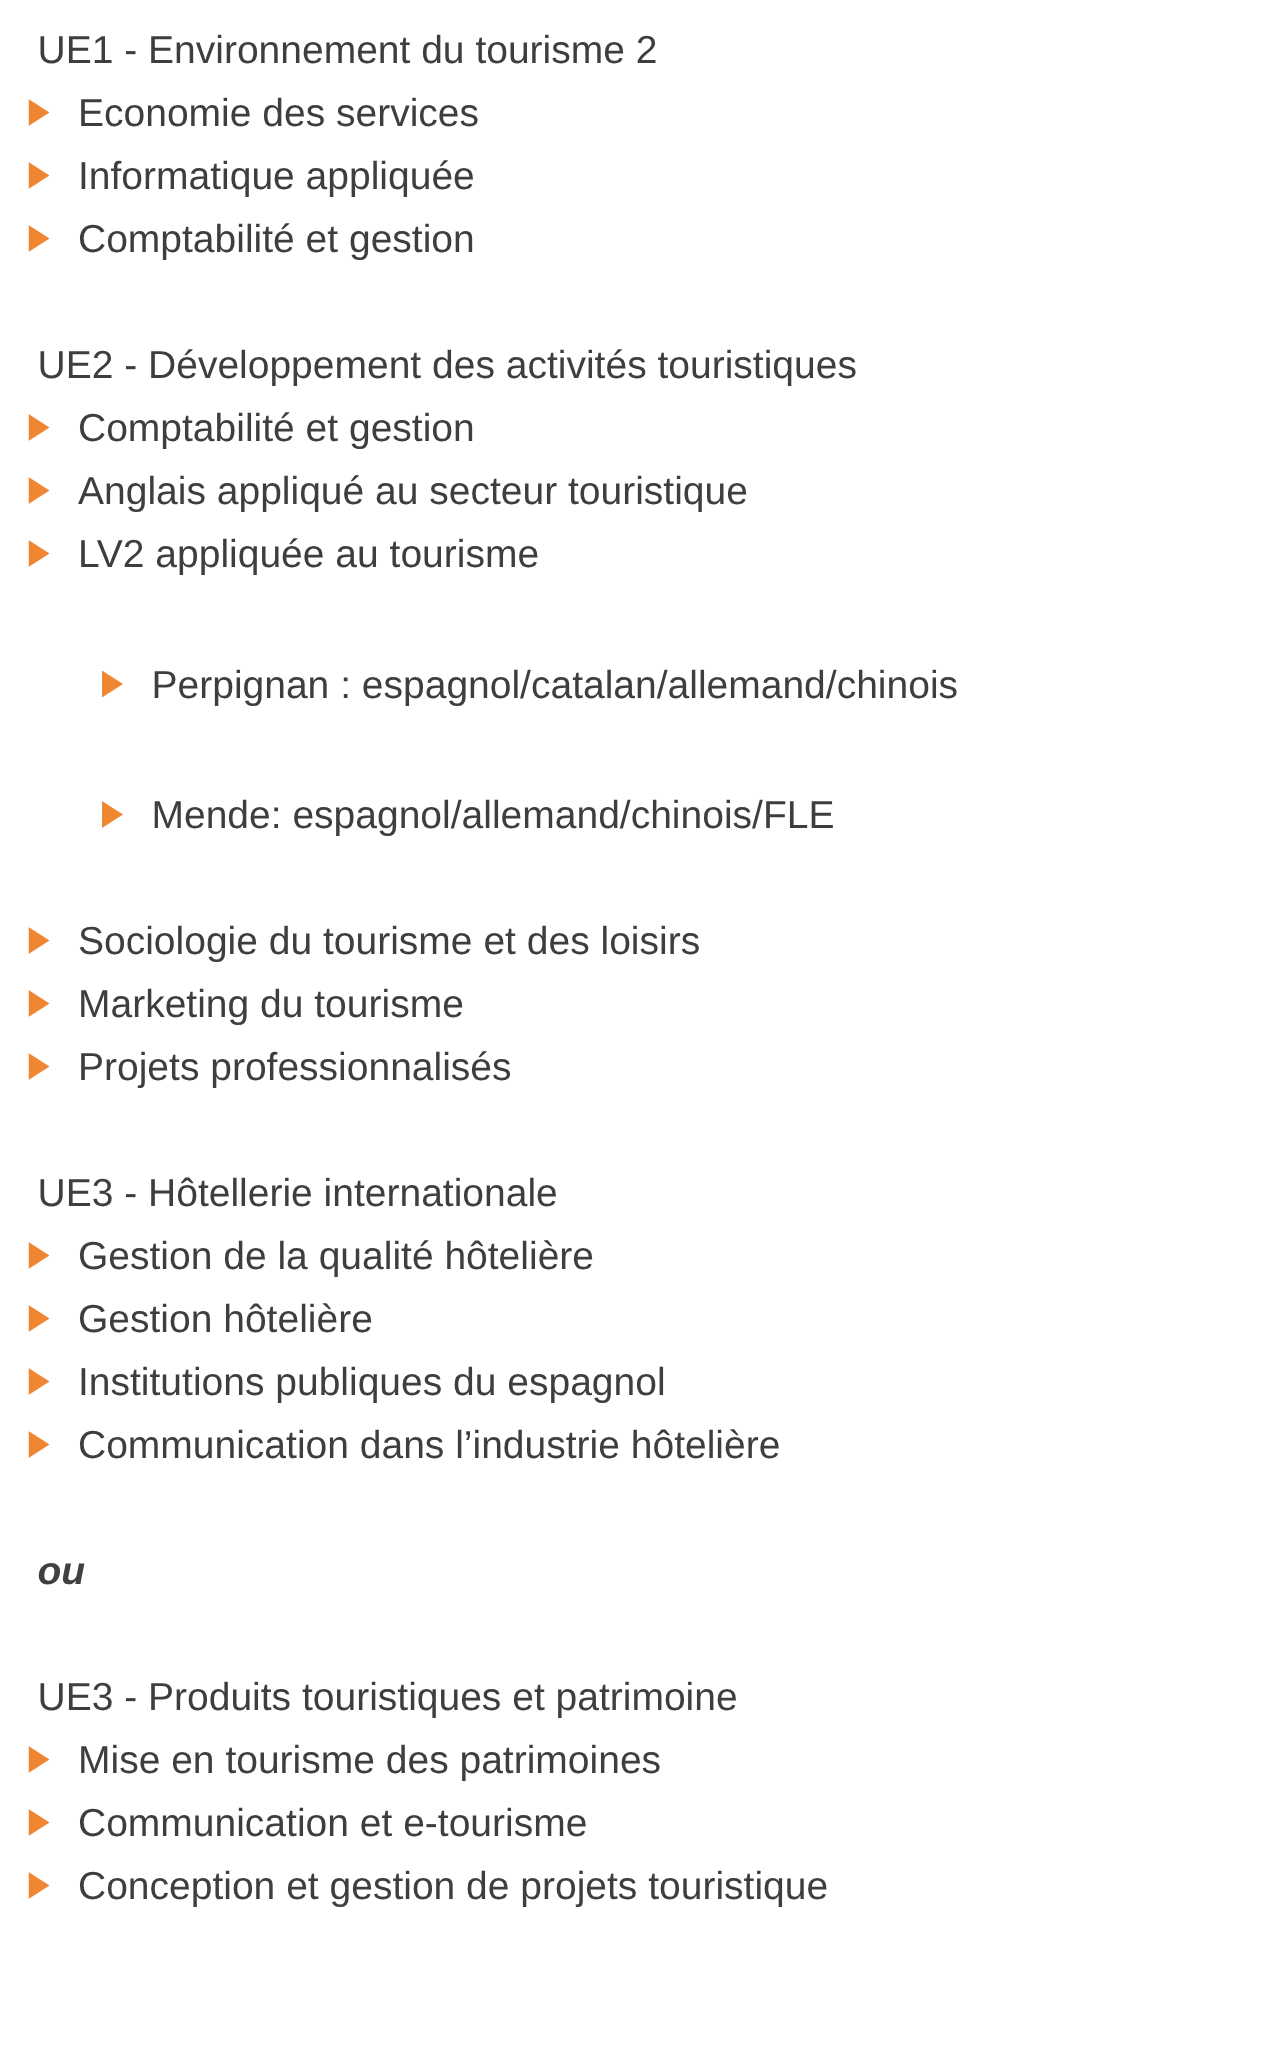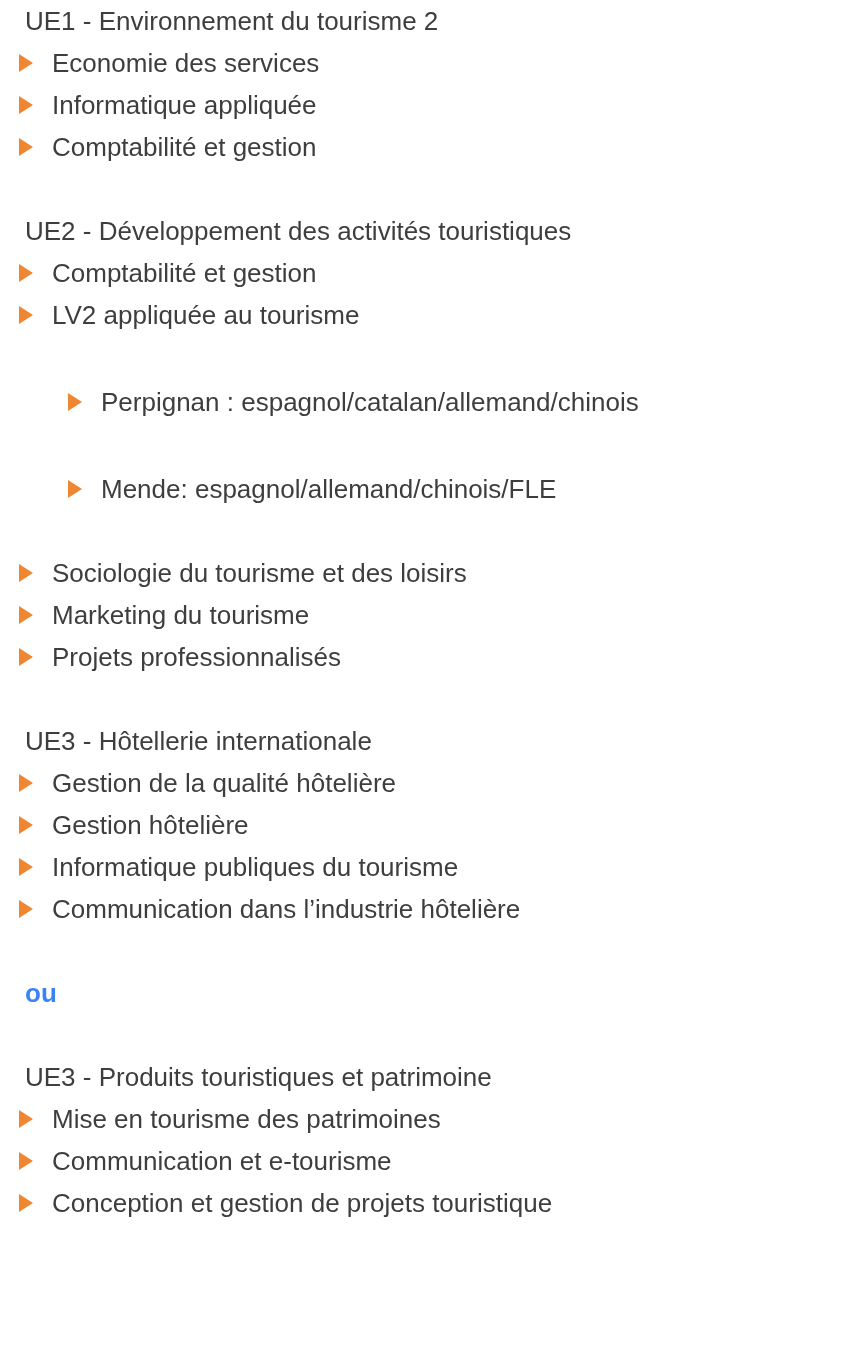--- a/index.html
+++ b/index.html
@@ -9,20 +9,21 @@
     background: #ffffff;
   }
   body {
     width: 848px;
     height: 1370px;
     font-family: "Liberation Sans", sans-serif;
     color: #3e3e3e;
     overflow: hidden;
   }
   main {
+    padding-top: 12px;
   }
   .block { margin-top: 42px; }
   .block:first-child { margin-top: 0; }
   .heading {
     margin: 0;
     padding-left: 25px;
     font-size: 26px;
     line-height: 42px;
     font-weight: 400;
     color: #3e3e3e;
@@ -56,21 +57,22 @@
   .bullet svg { display: block; }
   .label {
     white-space: nowrap;
   }
   .separator {
     margin: 0;
     padding-left: 25px;
     font-size: 26px;
     line-height: 42px;
     font-weight: 700;
-    color: #3b82f6;
+    color: #404040;
+    font-style: italic;
   }
 </style>
 </head>
 <body>
 
 <main>
 
   <section class="block">
     <h2 class="heading">UE1 - Environnement du tourisme 2</h2>
     <ul class="items">
@@ -111,20 +113,28 @@
             </svg>
           </span>
         <span class="label">Comptabilité et gestion</span>
       </li>
       <li class="item">
         <span class="bullet">
             <svg width="14" height="18" viewBox="0 0 14 18">
               <polygon points="0,0 14,9 0,18" fill="currentColor"></polygon>
             </svg>
           </span>
+        <span class="label">Anglais appliqué au secteur touristique</span>
+      </li>
+      <li class="item">
+        <span class="bullet">
+            <svg width="14" height="18" viewBox="0 0 14 18">
+              <polygon points="0,0 14,9 0,18" fill="currentColor"></polygon>
+            </svg>
+          </span>
         <span class="label">LV2 appliquée au tourisme</span>
       </li>
       <li class="item sub">
         <span class="bullet">
             <svg width="14" height="18" viewBox="0 0 14 18">
               <polygon points="0,0 14,9 0,18" fill="currentColor"></polygon>
             </svg>
           </span>
         <span class="label">Perpignan : espagnol/catalan/allemand/chinois</span>
       </li>
@@ -187,21 +197,21 @@
             </svg>
           </span>
         <span class="label">Gestion hôtelière</span>
       </li>
       <li class="item">
         <span class="bullet">
             <svg width="14" height="18" viewBox="0 0 14 18">
               <polygon points="0,0 14,9 0,18" fill="currentColor"></polygon>
             </svg>
           </span>
-        <span class="label">Informatique publiques du tourisme</span>
+        <span class="label">Institutions publiques du espagnol</span>
       </li>
       <li class="item">
         <span class="bullet">
             <svg width="14" height="18" viewBox="0 0 14 18">
               <polygon points="0,0 14,9 0,18" fill="currentColor"></polygon>
             </svg>
           </span>
         <span class="label">Communication dans l’industrie hôtelière</span>
       </li>
     </ul>

